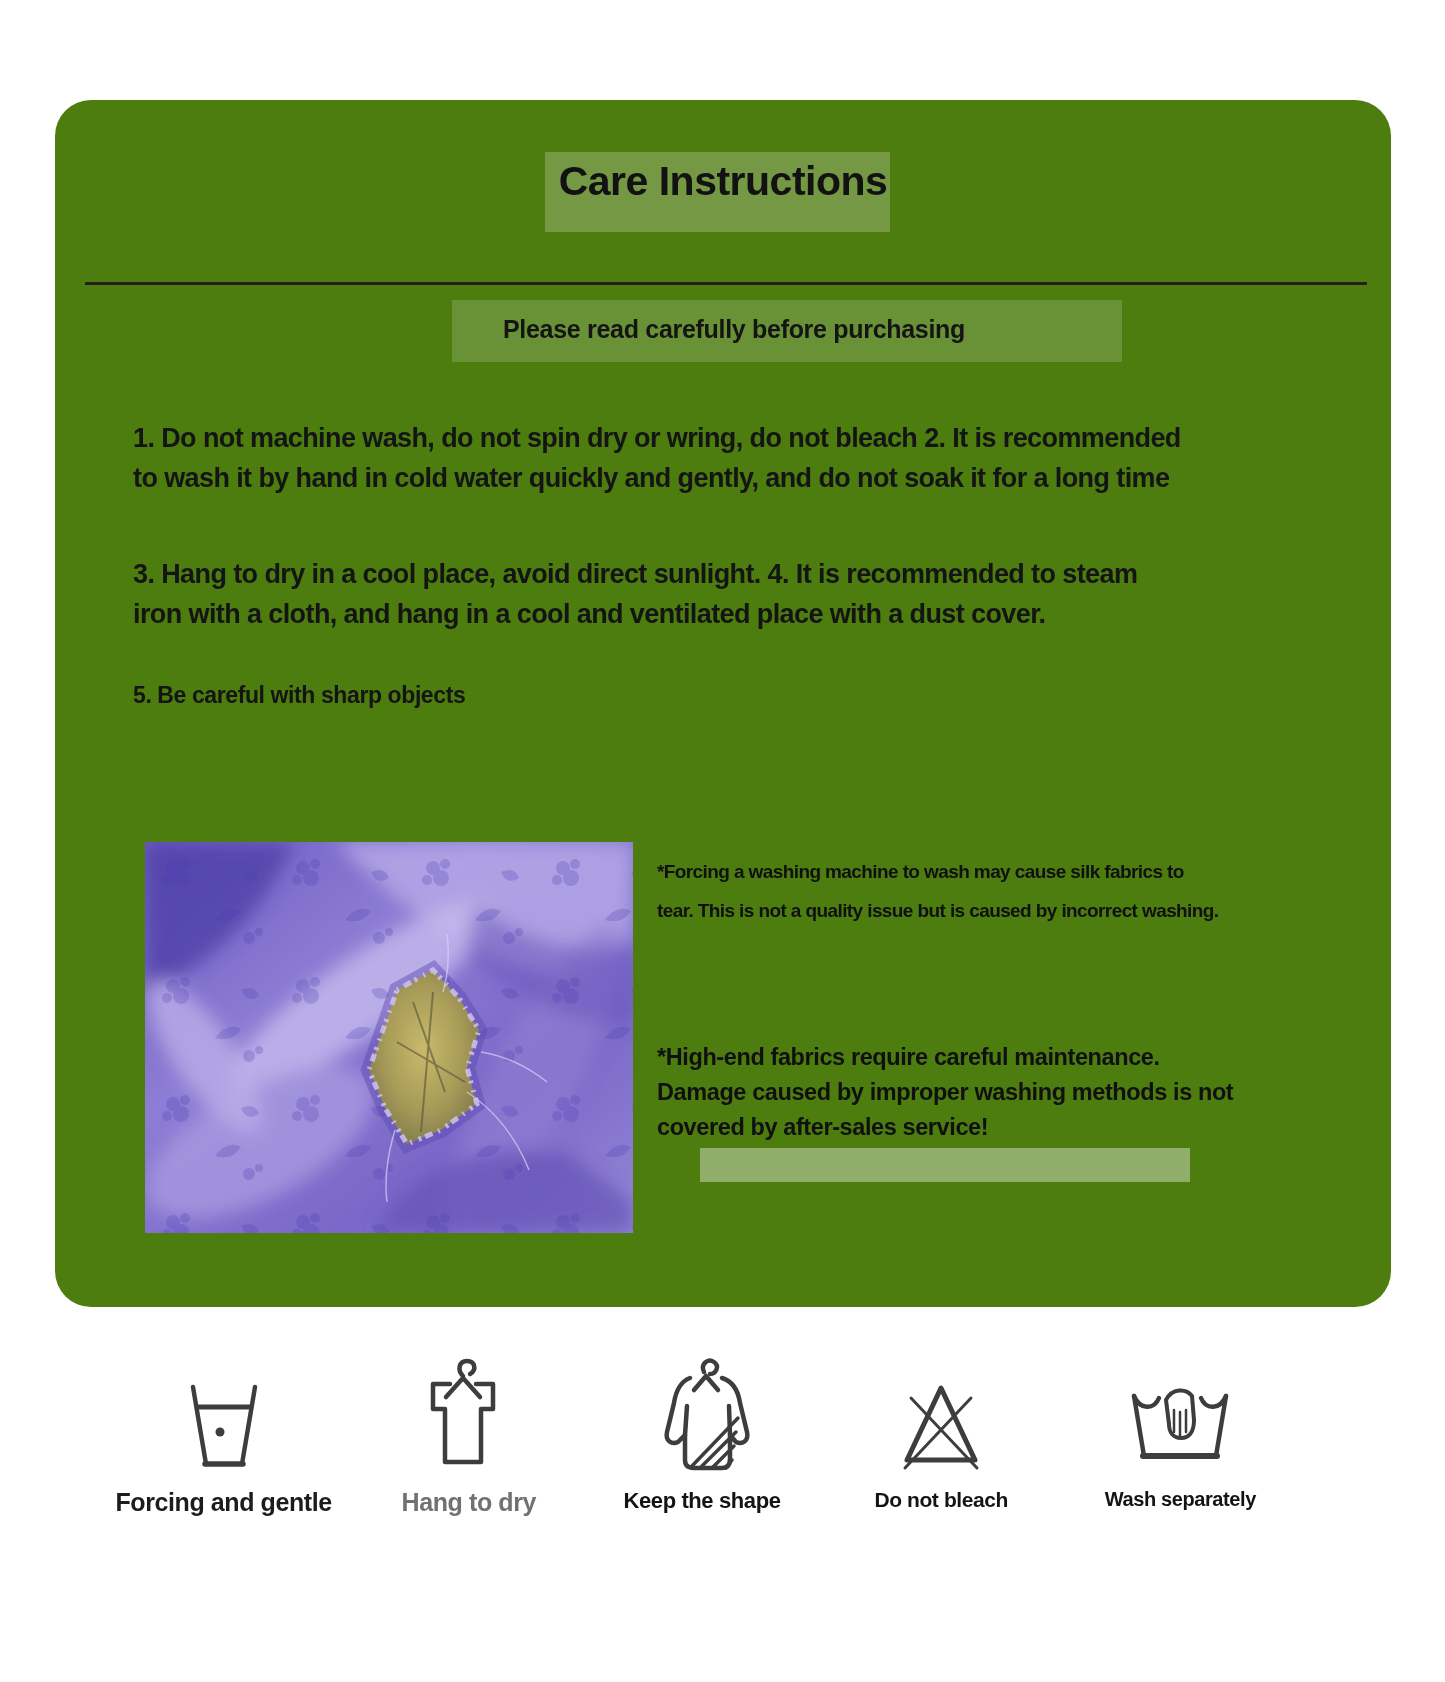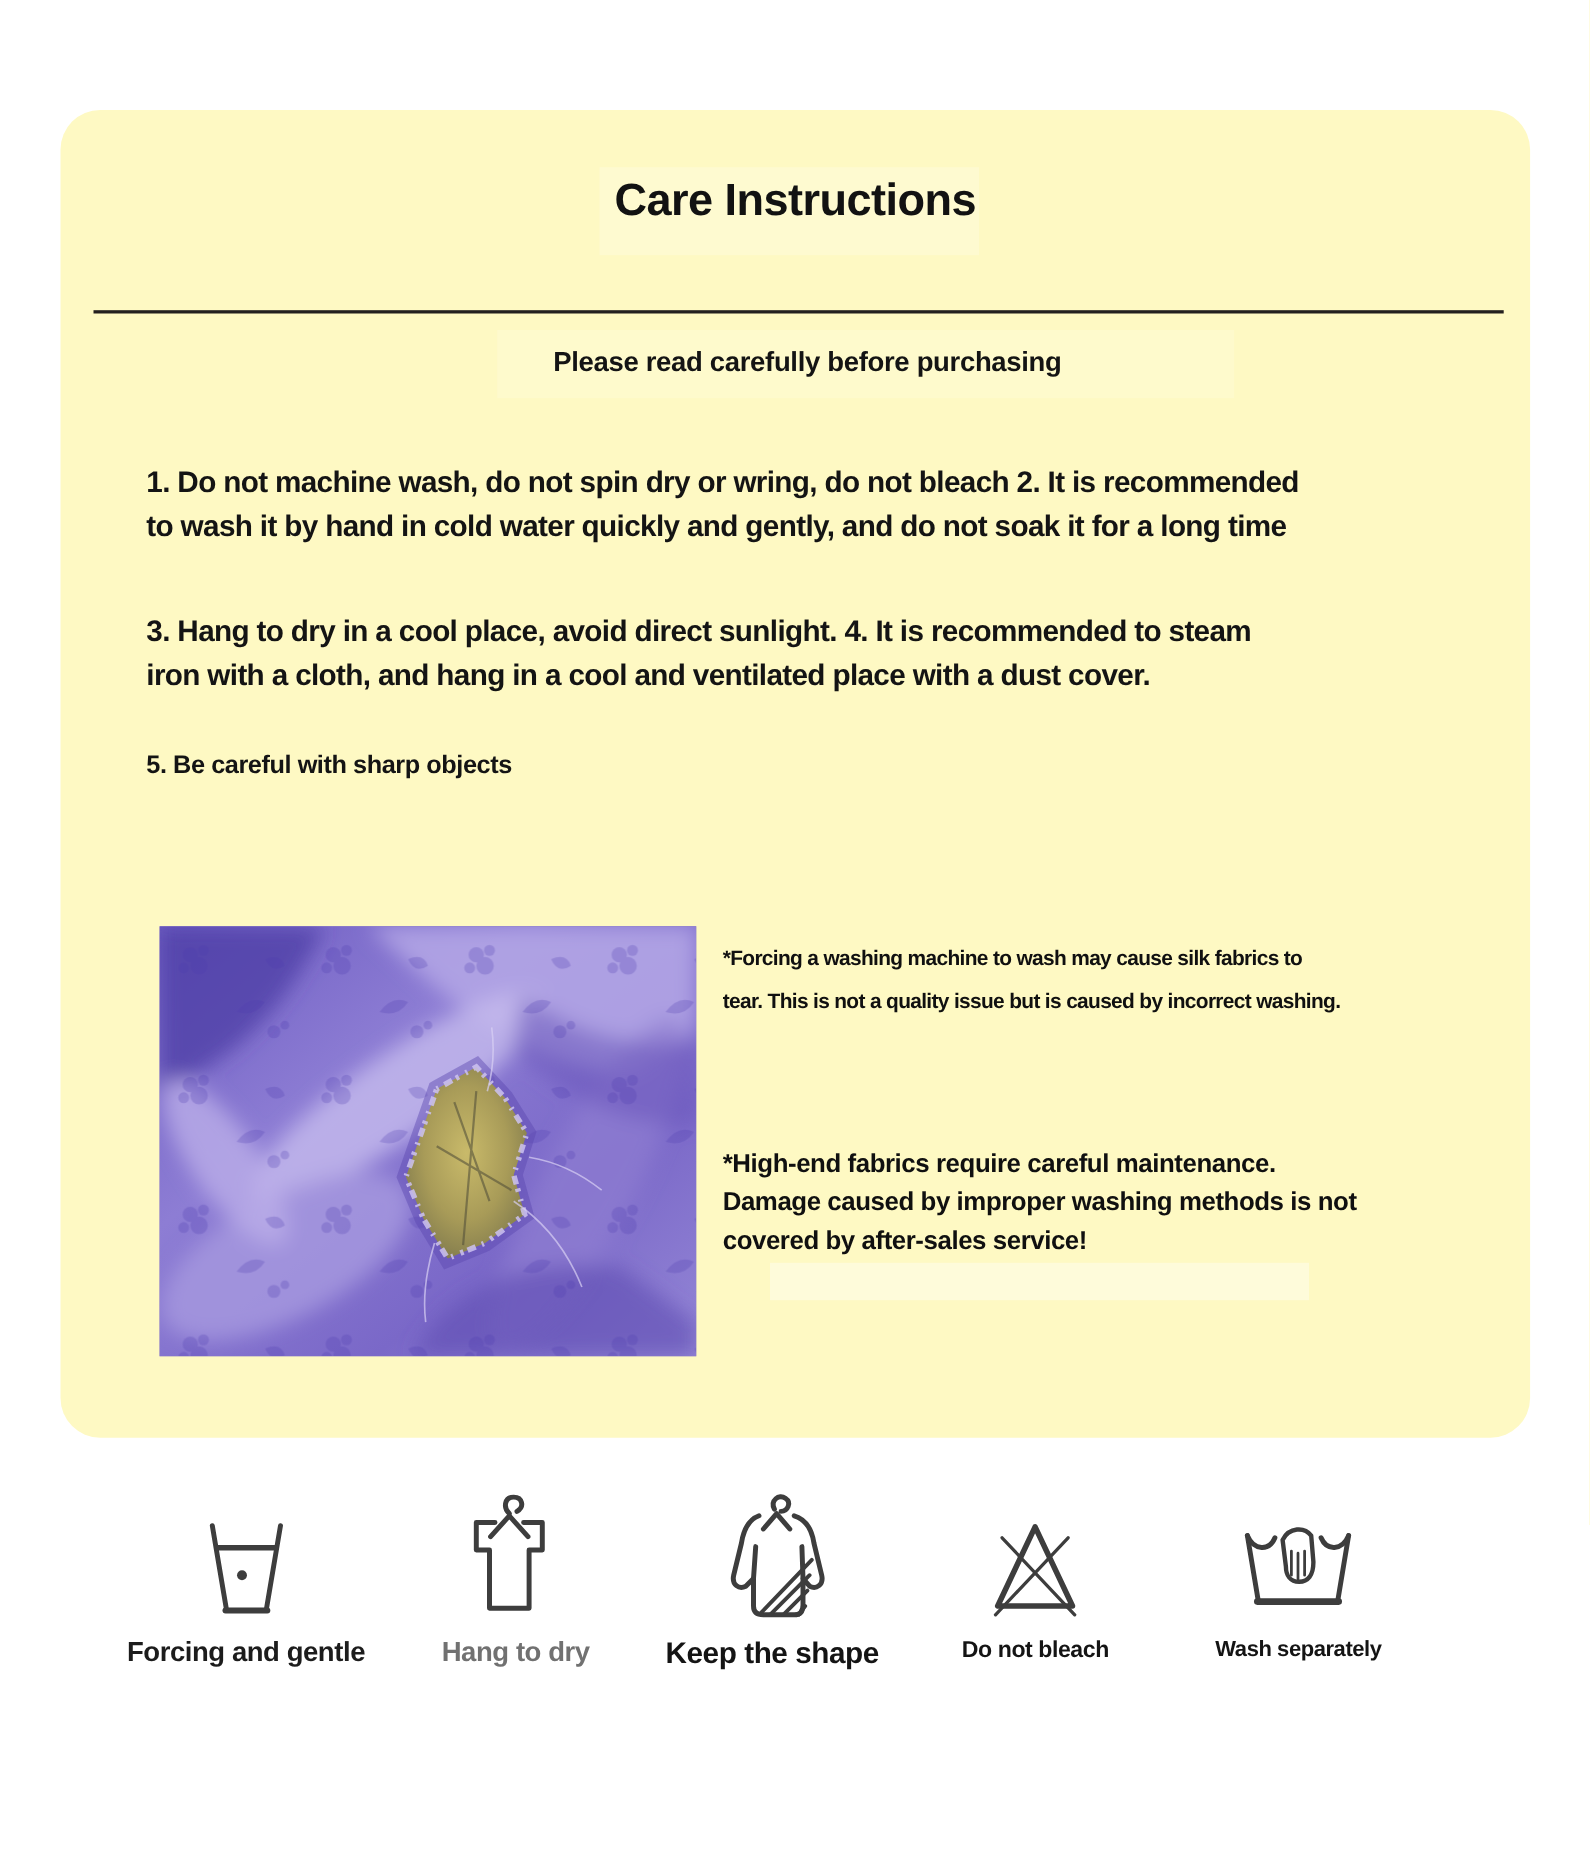--- a/index.html
+++ b/index.html
@@ -54,31 +54,31 @@
   .icons-row{
     position:absolute;left:104px;top:1352px;width:1196px;height:175px;
     display:flex;flex-direction:row;
   }
   .icon-col{flex:1 1 0;display:flex;flex-direction:column;align-items:center;}
   .glyph{height:122px;display:flex;align-items:flex-end;justify-content:center;}
   .glyph svg{display:block;}
   .icon-label{margin-top:14px;font-weight:bold;letter-spacing:-0.4px;white-space:nowrap;}
   .lbl-0{font-size:25px;}
   .lbl-1{font-size:25px;margin-left:12px;}
-  .lbl-2{font-size:27px;}
+  .lbl-2{font-size:22px;}
   .lbl-3{font-size:21px;}
   .lbl-4{font-size:20px;text-align:right;}
   .ic{stroke:#3d3d3d;fill:none;stroke-linecap:round;stroke-linejoin:round;}
 </style>
 </head>
 <body>
 
 <div class="page">
 
-  <section class="panel" style="background: #fef9c3;">
+  <section class="panel" style="background: #4d7c0f;">
     <div class="ghost g-title"></div>
     <div class="ghost g-sub"></div>
     <div class="ghost g-mid"></div>
 
     <h1 class="title">Care Instructions</h1>
     <div class="divider"></div>
     <h2 class="subtitle">Please read carefully before purchasing</h2>
 
     <p class="para p1">1. Do not machine wash, do not spin dry or wring, do not bleach 2. It is recommended to wash it by hand in cold water quickly and gently, and do not soak it for a long time</p>
     <p class="para p2">3. Hang to dry in a cool place, avoid direct sunlight. 4. It is recommended to steam iron with a cloth, and hang in a cool and ventilated place with a dust cover.</p>

